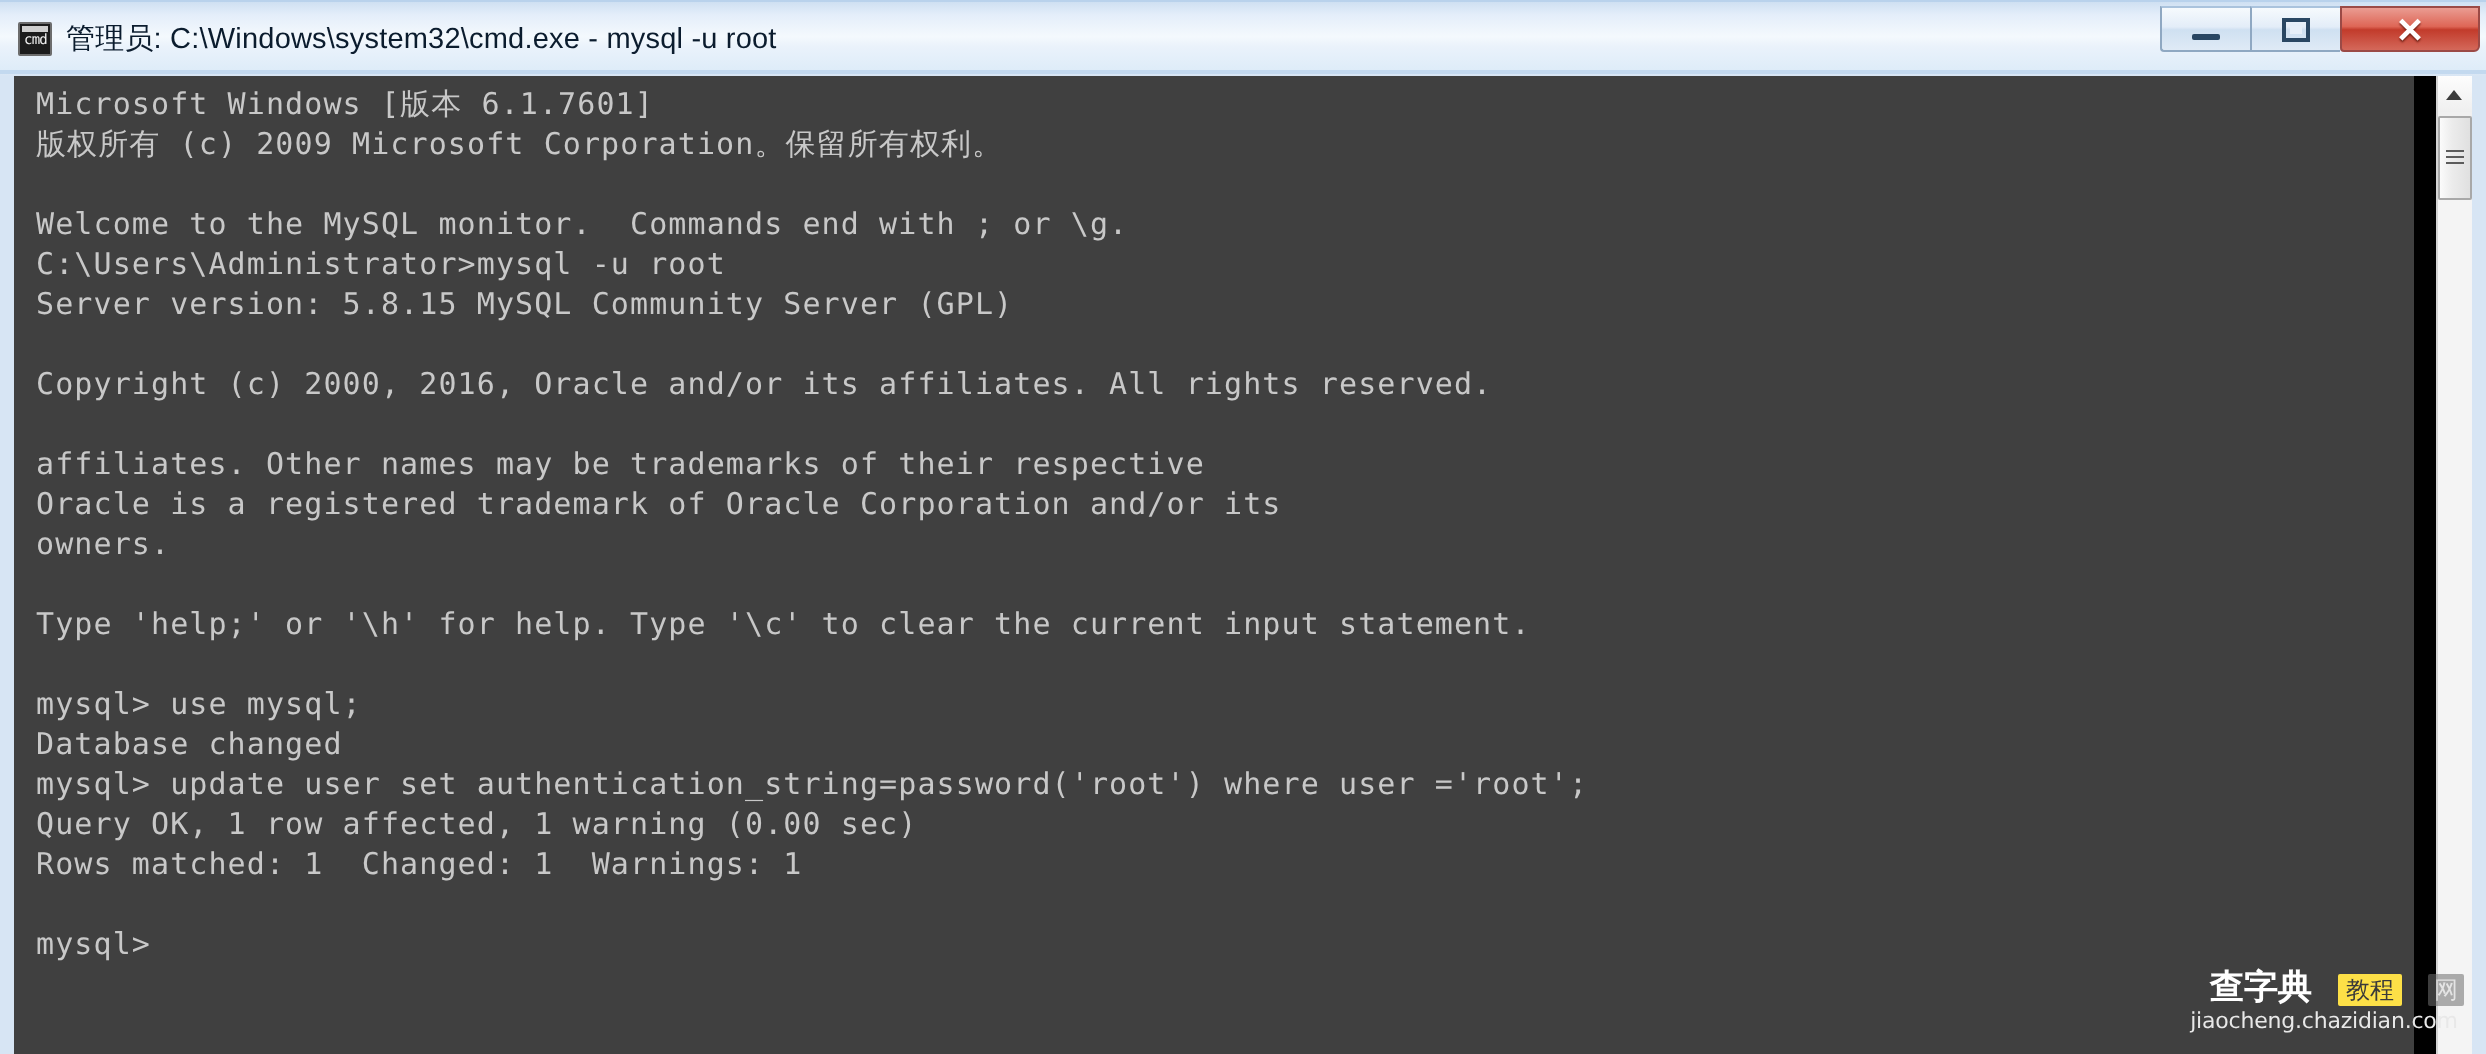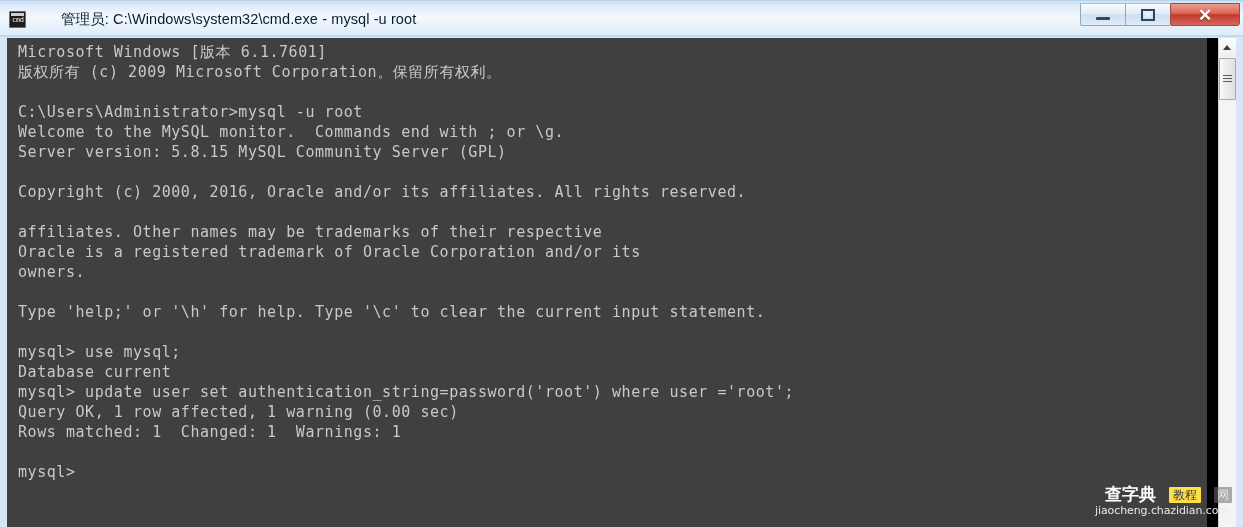--- a/index.html
+++ b/index.html
@@ -86,21 +86,20 @@
 
   .title-text {
     position: absolute;
     left: 33px;
     top: 9px;
     font-family: "Liberation Sans", sans-serif;
     font-size: 14.5px;
     color: #0b1c2e;
     white-space: nowrap;
     letter-spacing: 0.1px;
-    margin-left: 28px;
   }
 
   
   .winbtns {
     position: absolute;
     right: 3px;
     top: 2px;
     height: 25px;
     display: flex;
     align-items: stretch;
@@ -327,34 +326,34 @@
         <div class="close-glyph">✕</div>
       </div>
     </div>
   </div>
 
   <div class="console-wrap">
     <div class="console" id="console-text">
         <div class="line">Microsoft Windows [版本 6.1.7601]</div>
         <div class="line">版权所有 (c) 2009 Microsoft Corporation。保留所有权利。</div>
         <div class="line">&nbsp;</div>
+        <div class="line">Welcome to the MySQL monitor.  Commands end with ; or \g.</div>
         <div class="line">C:\Users\Administrator&gt;mysql -u root</div>
-        <div class="line">Welcome to the MySQL monitor.  Commands end with ; or \g.</div>
         <div class="line">Server version: 5.8.15 MySQL Community Server (GPL)</div>
         <div class="line">&nbsp;</div>
         <div class="line">Copyright (c) 2000, 2016, Oracle and/or its affiliates. All rights reserved.</div>
         <div class="line">&nbsp;</div>
         <div class="line">affiliates. Other names may be trademarks of their respective</div>
         <div class="line">Oracle is a registered trademark of Oracle Corporation and/or its</div>
         <div class="line">owners.</div>
         <div class="line">&nbsp;</div>
         <div class="line">Type 'help;' or '\h' for help. Type '\c' to clear the current input statement.</div>
         <div class="line">&nbsp;</div>
         <div class="line">mysql&gt; use mysql;</div>
-        <div class="line">Database current</div>
+        <div class="line">Database changed</div>
         <div class="line">mysql&gt; update user set authentication_string=password('root') where user ='root';</div>
         <div class="line">Query OK, 1 row affected, 1 warning (0.00 sec)</div>
         <div class="line">Rows matched: 1  Changed: 1  Warnings: 1</div>
         <div class="line">&nbsp;</div>
         <div class="line">mysql&gt;</div>
       </div>
 
     <div class="scrollbar">
       <div class="sb-arrow up">
         <div class="tri"></div>

